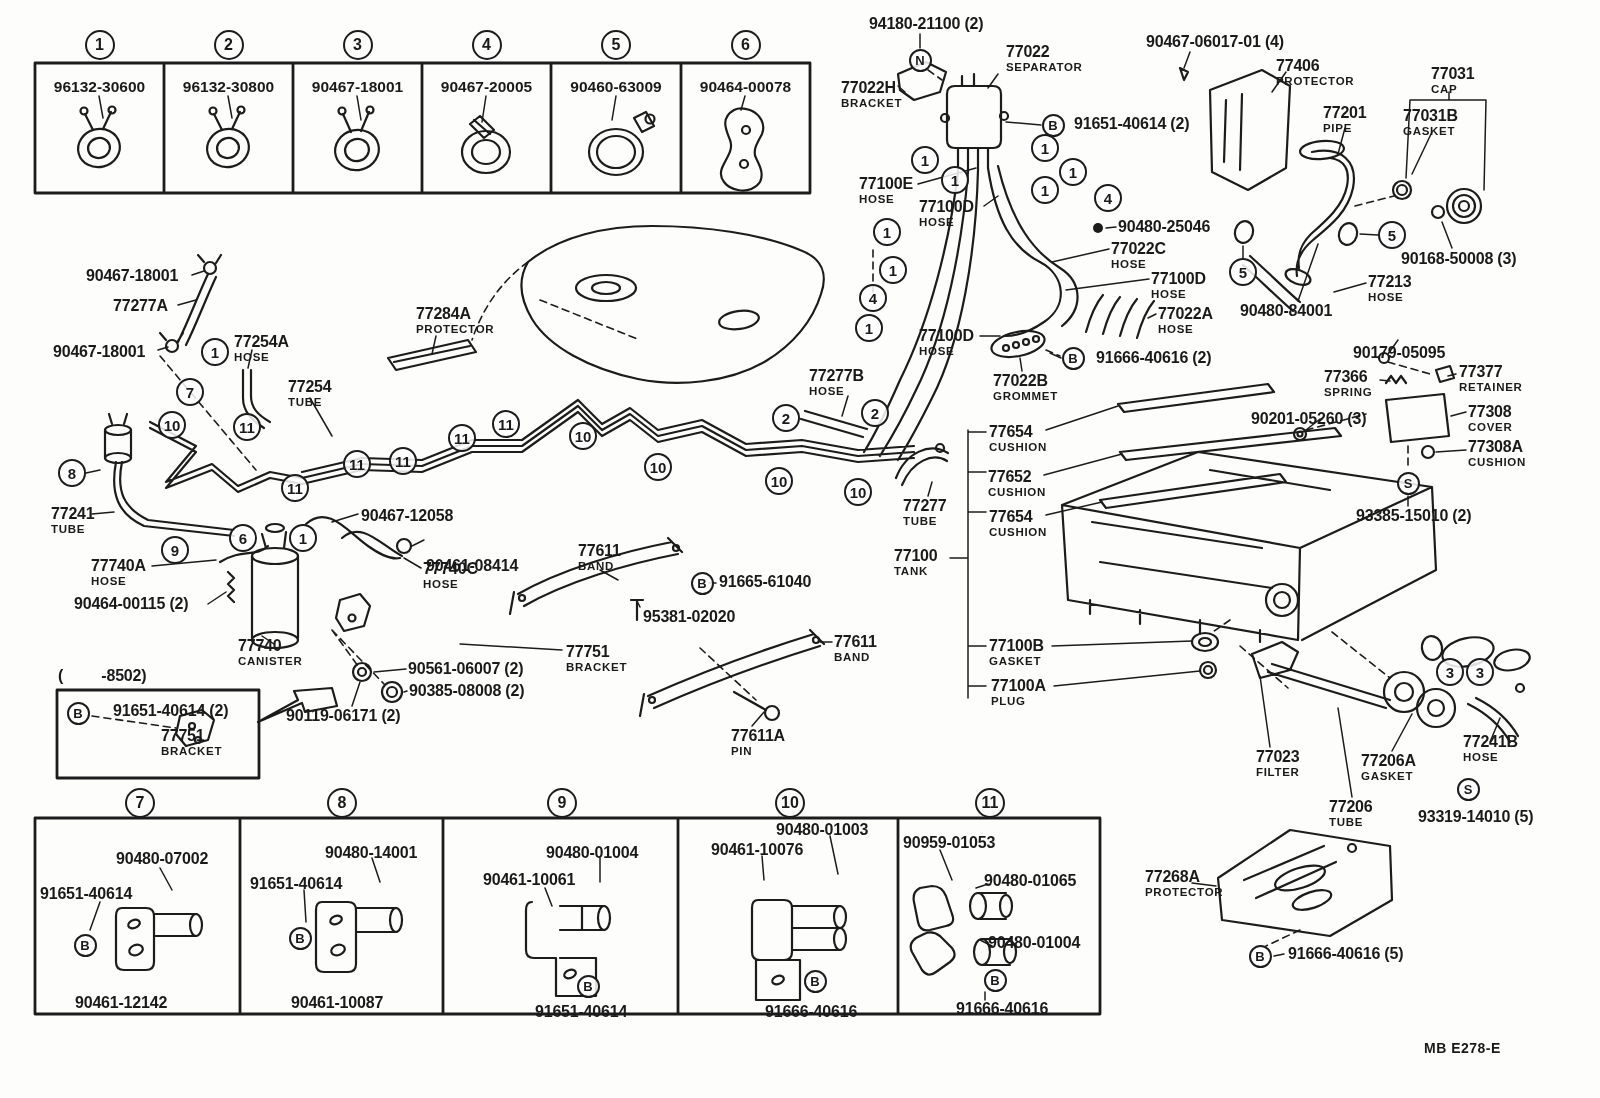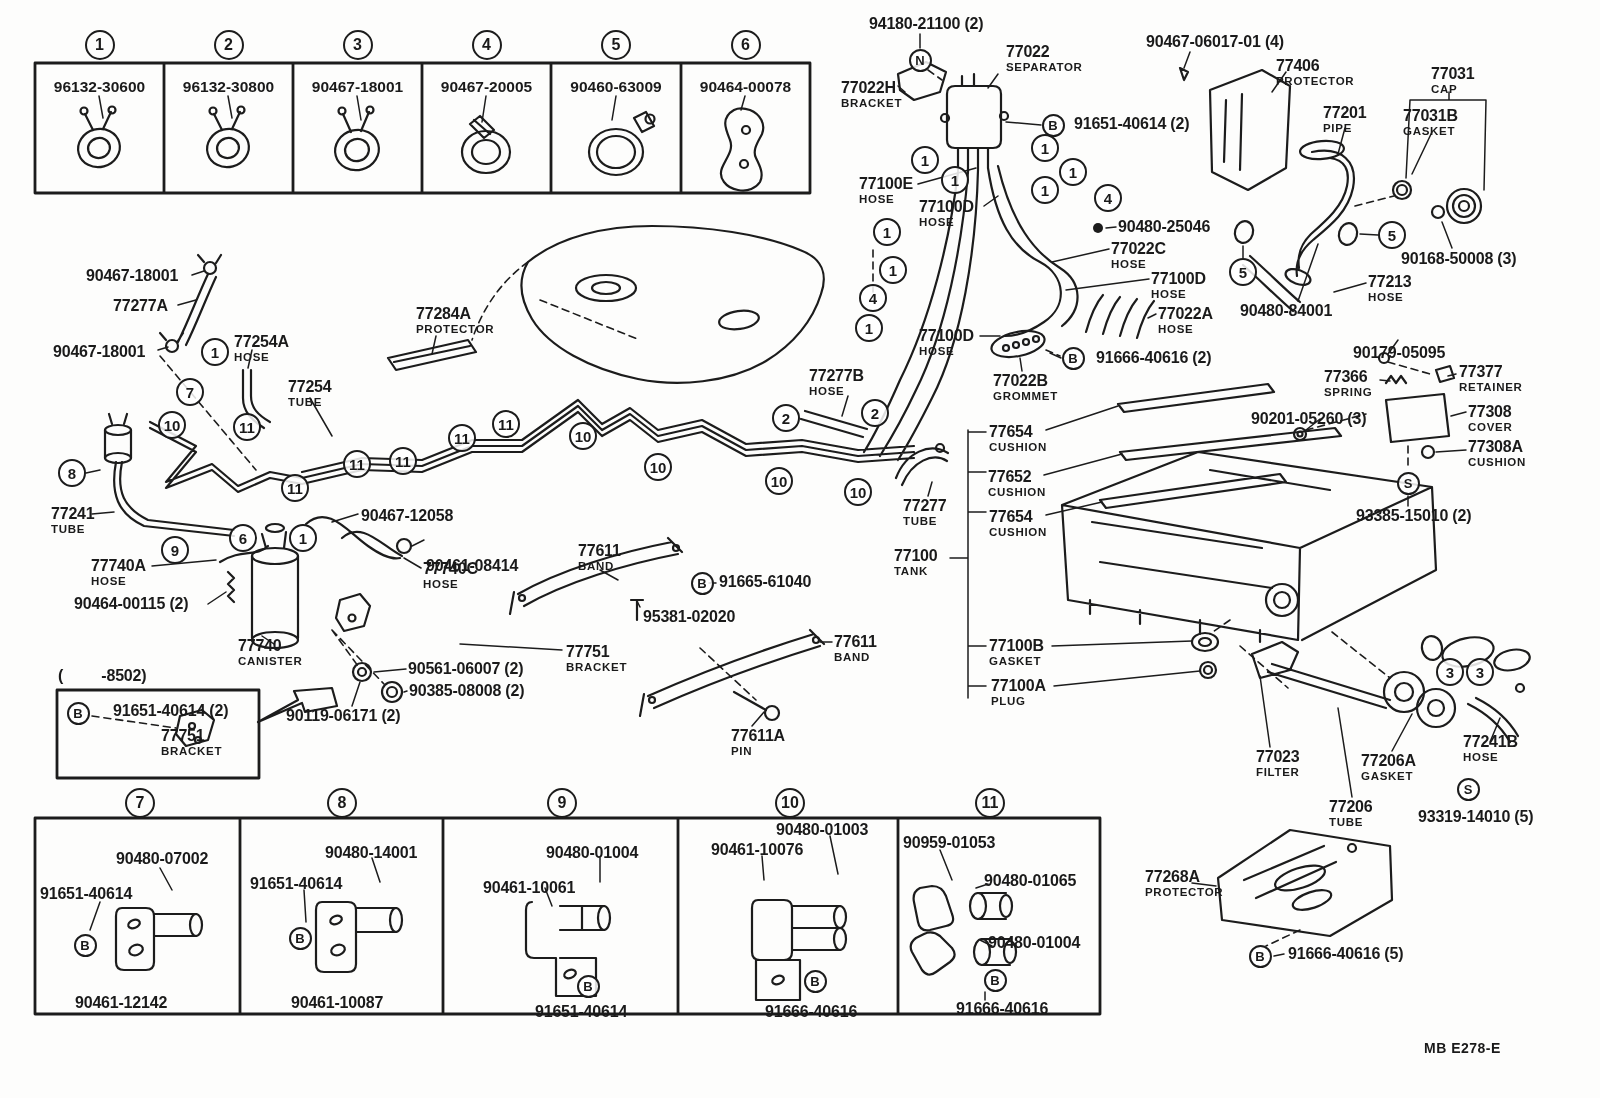--- a/index.html
+++ b/index.html
@@ -355,21 +355,21 @@
     <div class="lbl" style="left: 40px; top: 886px;"><span>91651-40614</span></div>
     <div class="lbl" style="left: 75px; top: 995px; text-align: center;"><span>90461-12142</span></div>
     <div class="letter" style="left: 73.5px; top: 933.5px;">B</div>
     <div class="cellnum" style="left: 327px; top: 788px;">8</div>
     <div class="lbl" style="left: 325px; top: 845px;"><span>90480-14001</span></div>
     <div class="lbl" style="left: 250px; top: 876px;"><span>91651-40614</span></div>
     <div class="lbl" style="left: 291px; top: 995px;"><span>90461-10087</span></div>
     <div class="letter" style="left: 288.5px; top: 926.5px;">B</div>
     <div class="cellnum" style="left: 547px; top: 788px;">9</div>
     <div class="lbl" style="left: 546px; top: 845px;"><span>90480-01004</span></div>
-    <div class="lbl" style="left: 483px; top: 872px; margin-top: 8px;"><span>90461-10061</span></div>
+    <div class="lbl" style="left: 483px; top: 872px;"><span>90461-10061</span></div>
     <div class="lbl" style="left: 535px; top: 1004px;"><span>91651-40614</span></div>
     <div class="letter" style="left: 576.5px; top: 974.5px;">B</div>
     <div class="cellnum" style="left: 775px; top: 788px;">10</div>
     <div class="lbl" style="left: 776px; top: 822px;"><span>90480-01003</span></div>
     <div class="lbl" style="left: 711px; top: 842px;"><span>90461-10076</span></div>
     <div class="lbl" style="left: 765px; top: 1004px;"><span>91666-40616</span></div>
     <div class="letter" style="left: 803.5px; top: 969.5px;">B</div>
     <div class="cellnum" style="left: 975px; top: 788px;">11</div>
     <div class="lbl" style="left: 903px; top: 835px;"><span>90959-01053</span></div>
     <div class="lbl" style="left: 984px; top: 873px;"><span>90480-01065</span></div>

